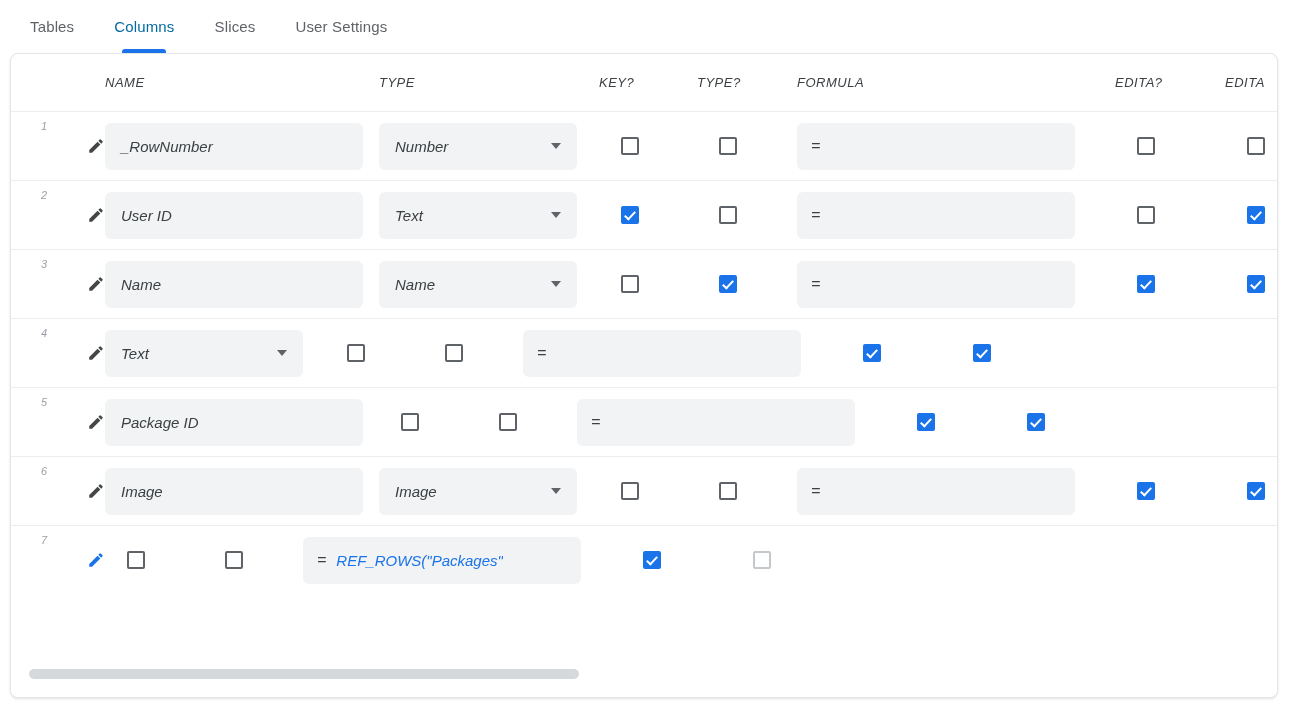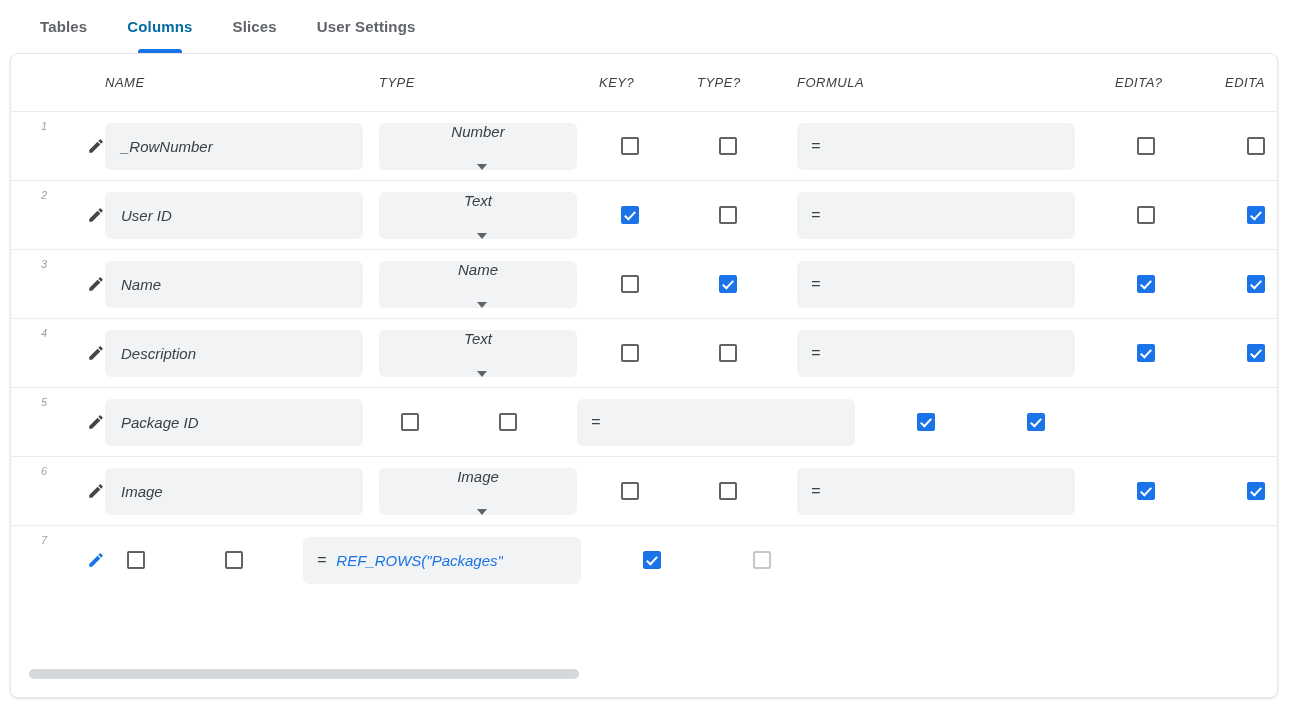--- a/index.html
+++ b/index.html
@@ -16,23 +16,22 @@
     overflow: hidden;
     background: #ffffff;
   }
 
   
   .tabbar {
     position: relative;
     height: 53px;
     display: flex;
     align-items: flex-start;
-    padding-left: 20px;
-    box-sizing: border-box;
-    font-weight: bold;
+    padding-left: 10px;
+    box-sizing: border-box;
   }
   .tab {
     position: relative;
     height: 53px;
     display: flex;
     align-items: center;
     padding: 0 20px;
     font-size: 15px;
     color: #5f6368;
     letter-spacing: 0.15px;
@@ -175,21 +174,20 @@
   }
   .name-field {
     width: 258px;
     padding: 0 16px;
   }
   .type-field {
     width: 198px;
     padding: 0 16px;
     justify-content: space-between;
     cursor: pointer;
-    flex-direction: column;
   }
   .caret {
     width: 0;
     height: 0;
     border-left: 5px solid transparent;
     border-right: 5px solid transparent;
     border-top: 6px solid #5f6368;
     margin-left: 8px;
     flex: 0 0 auto;
   }
@@ -434,25 +432,20 @@
               <div class="row">
                 <span class="rownum">4</span>
                 <div class="cell c-rownum"></div>
                 <div class="cell c-pencil pencil-wrap">
                   <span>
                     <svg class="pencil" viewBox="0 0 24 24" aria-hidden="true">
                       <path fill="#444746" d="M3 17.25V21h3.75L17.81 9.94l-3.75-3.75L3 17.25zM20.71 7.04a1 1 0 0 0 0-1.41l-2.34-2.34a1 1 0 0 0-1.41 0l-1.83 1.83 3.75 3.75 1.83-1.83z"></path>
                     </svg>
                   </span>
                 </div>
-                <div class="cell c-name">
-                  <div class="field name-field">
-                    <span>Description</span>
-                  </div>
-                </div>
                 <div class="cell c-type">
                   <div class="field type-field">
                     <span>Text</span>
                     <span class="caret"></span>
                   </div>
                 </div>
                 <div class="cell c-key cb-cell">
                   <span class="cbox"></span>
                 </div>
                 <div class="cell c-label cb-cell">

